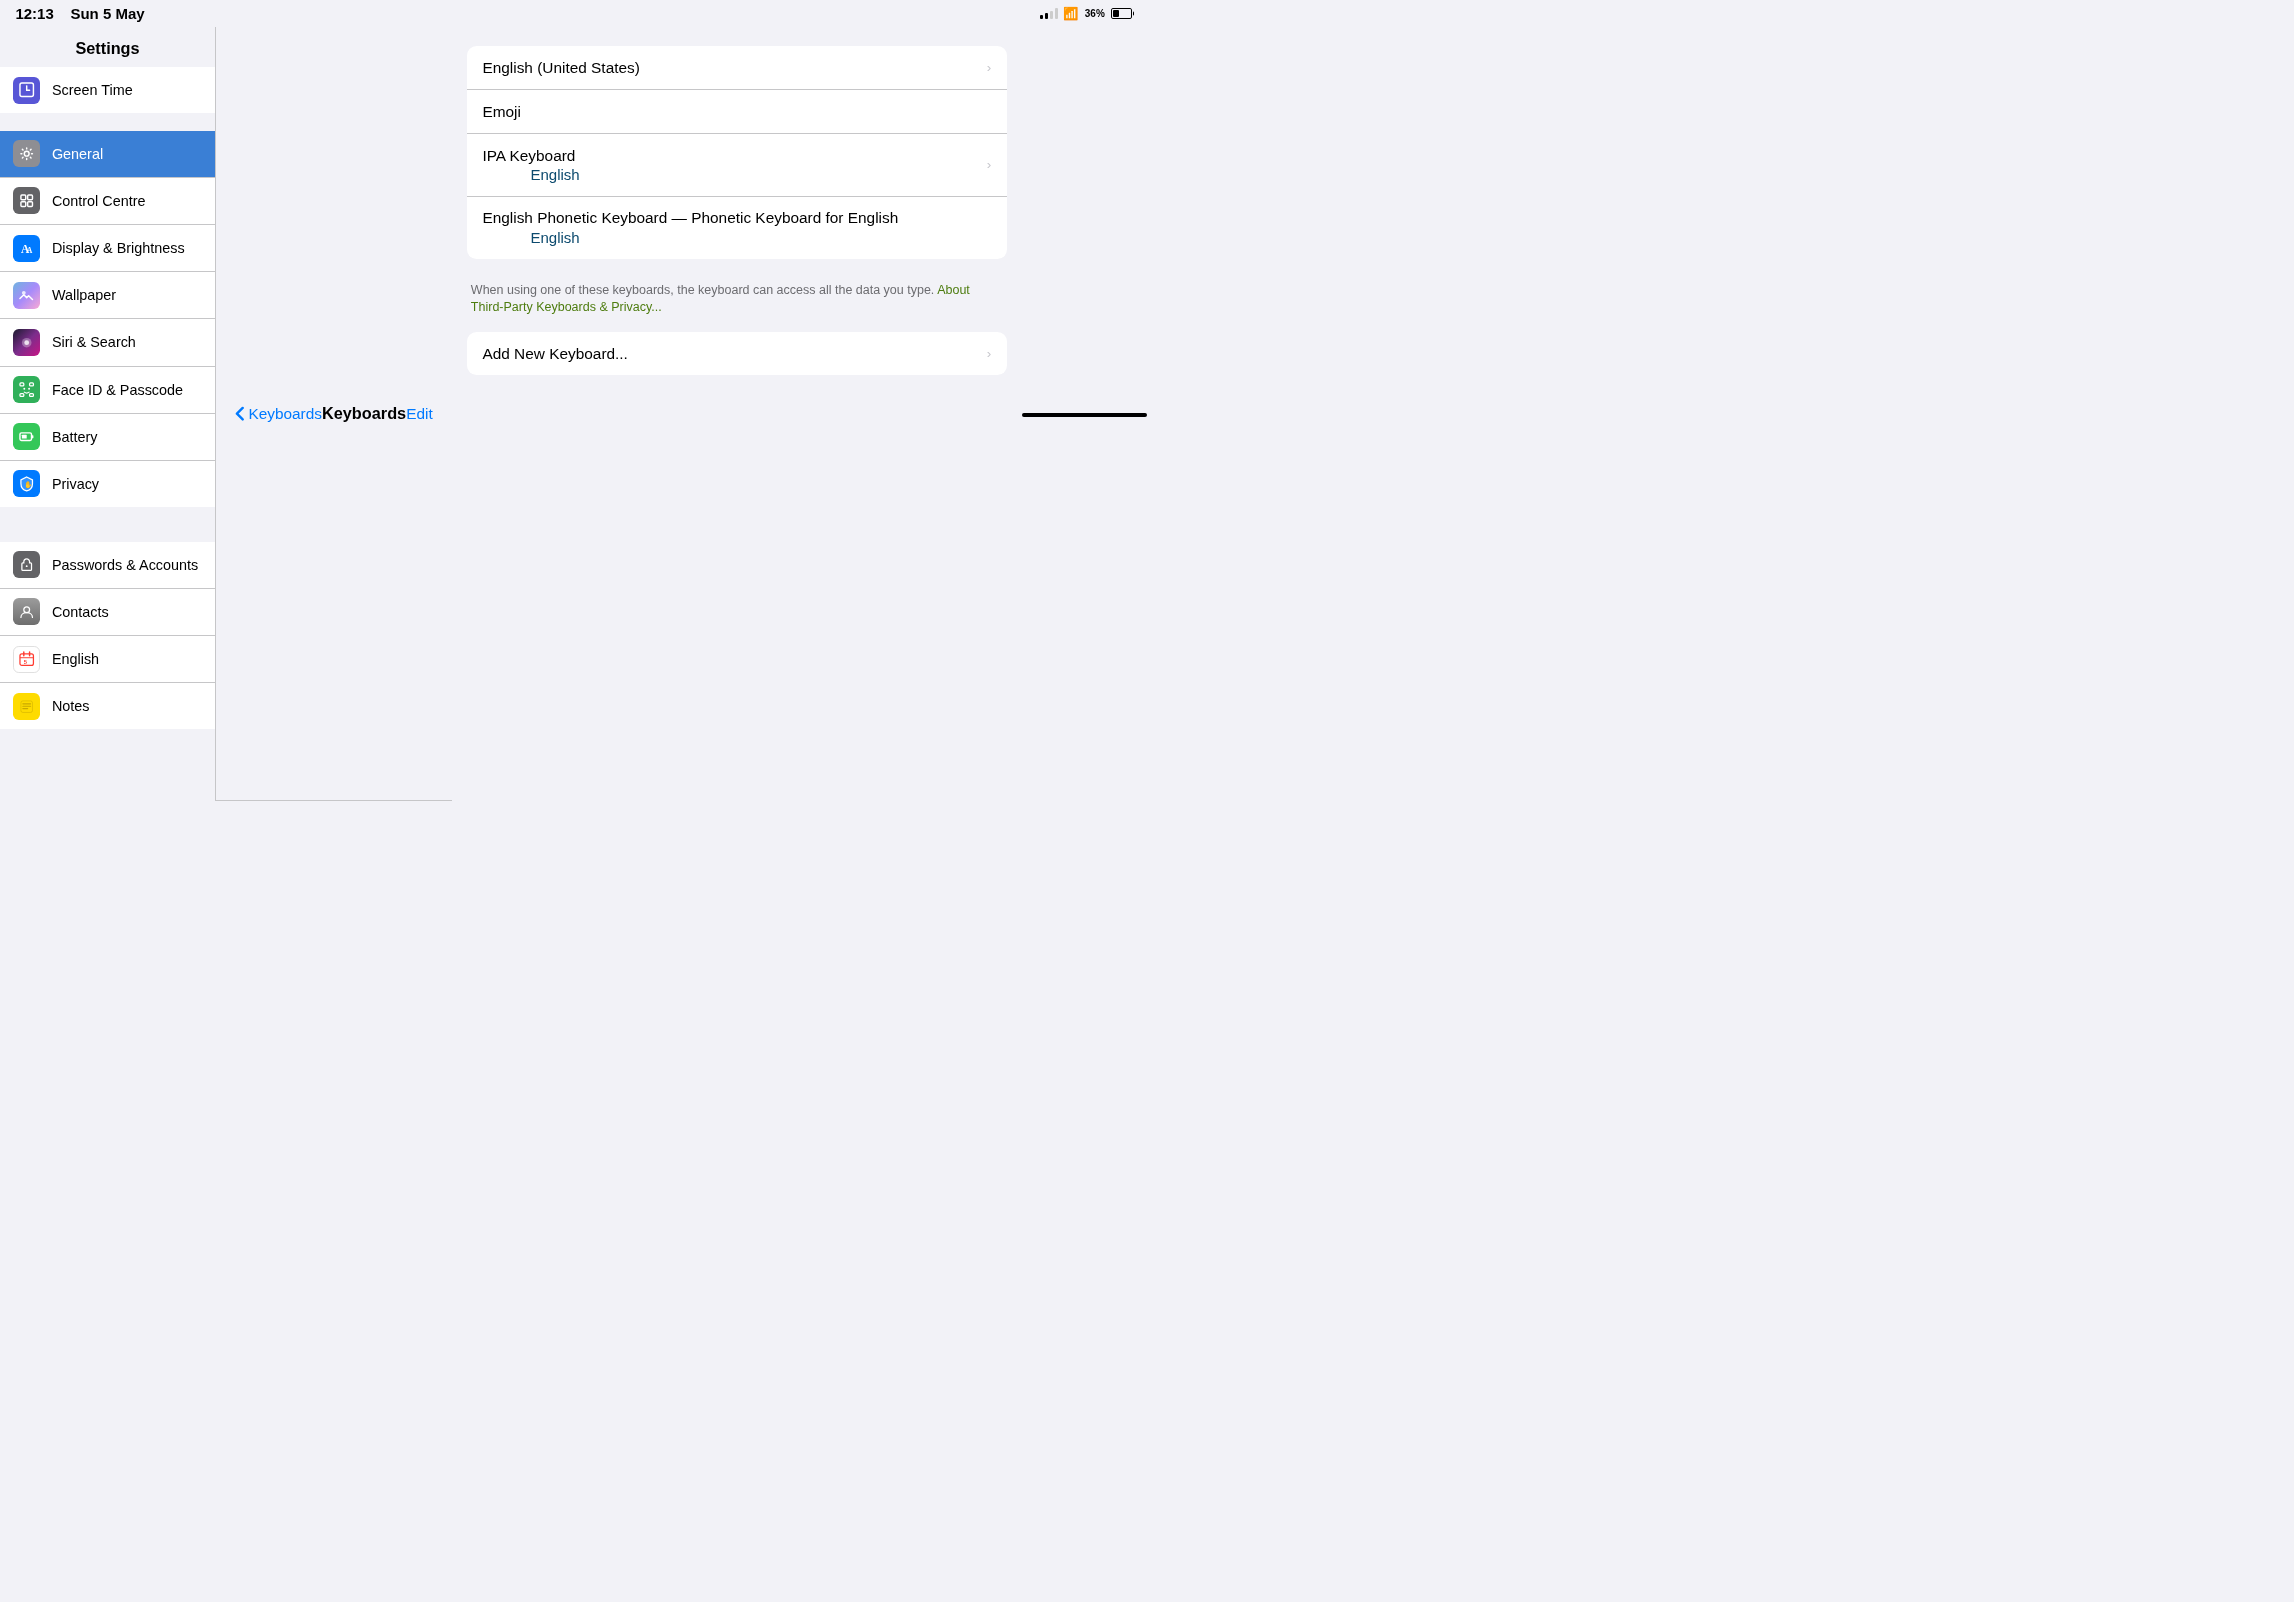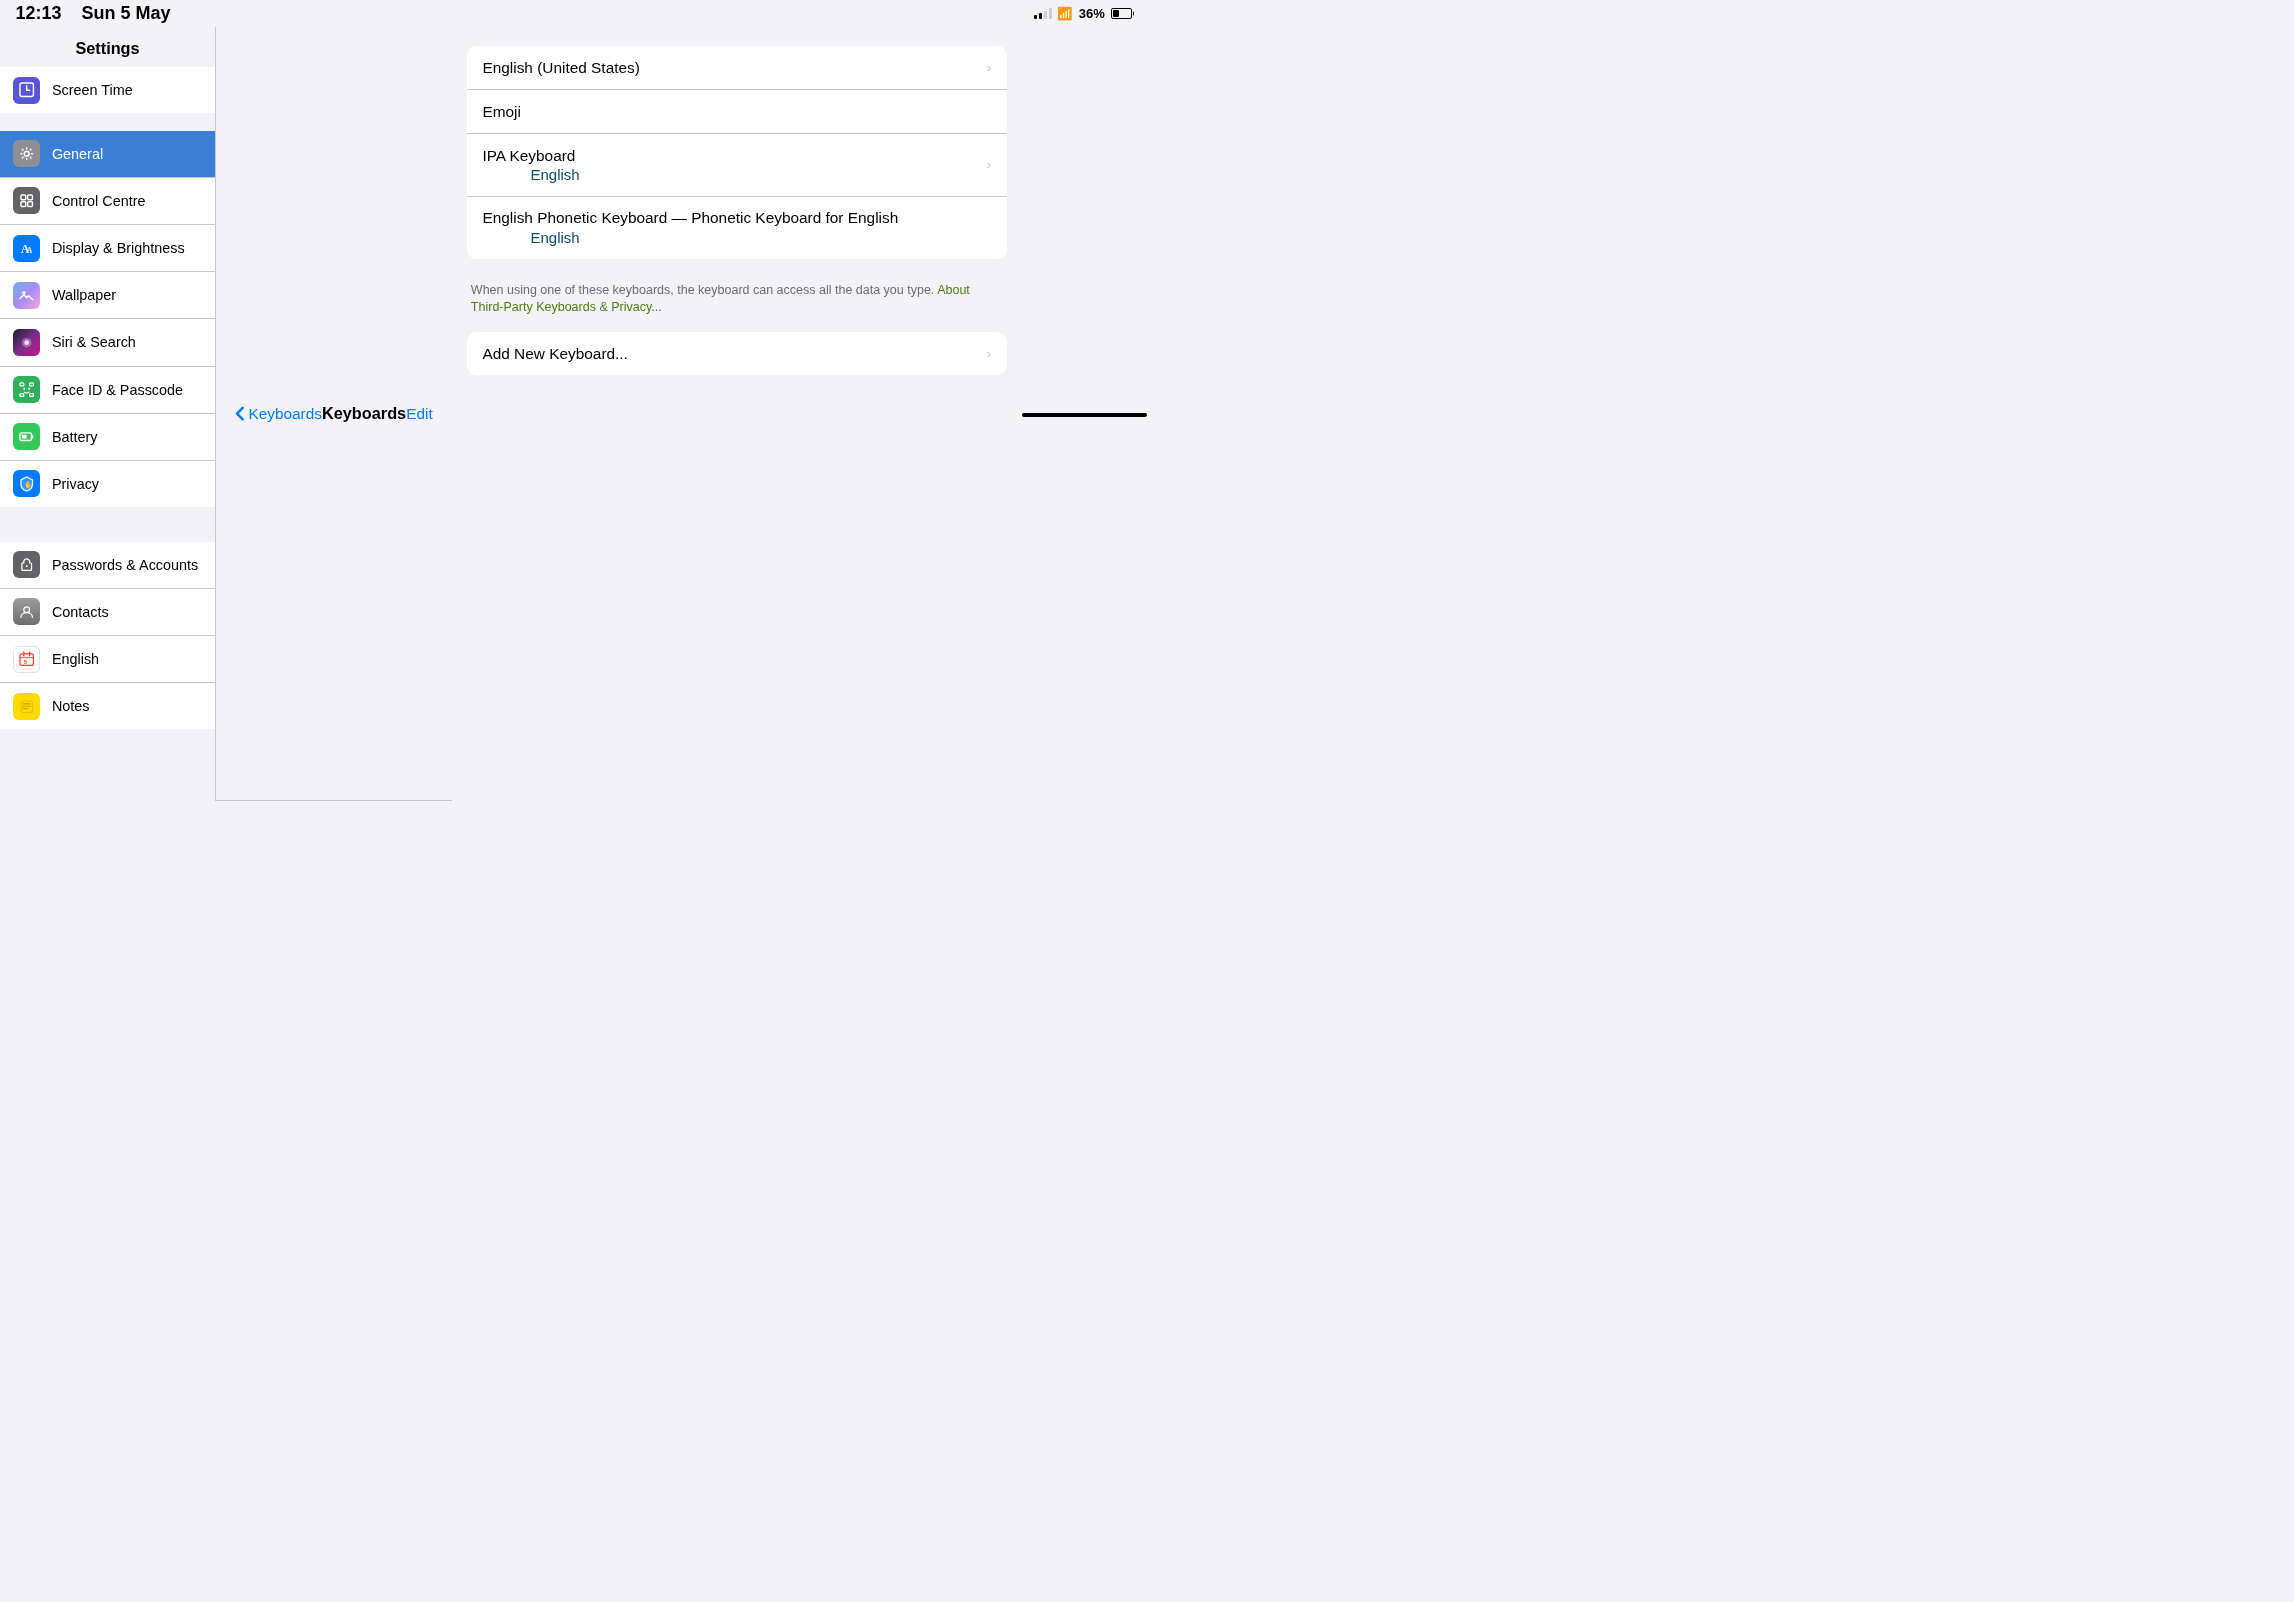--- a/index.html
+++ b/index.html
@@ -17,21 +17,21 @@
     .status-bar {
       display: flex;
       justify-content: space-between;
       align-items: center;
       padding: 3.8px 15.4px;
       background: #f2f2f7;
       height: 27px;
       flex-shrink: 0;
     }
     .status-bar-left {
-      font-size: 18px;
+      font-size: 15px;
       font-weight: 600;
       color: #000;
     }
     .status-bar-right {
       display: flex;
       align-items: center;
       gap: 5.8px;
       font-size: 11.5px;
       font-weight: 600;
     }
@@ -271,21 +271,21 @@
     <span>Sun 5 May</span>
   </div>
   <div class="status-bar-right">
     <div class="signal-bars">
       <div class="signal-bar" style="height:3.8px;"></div>
       <div class="signal-bar" style="height:5.8px;"></div>
       <div class="signal-bar" style="height:8.6px; background:#ccc;"></div>
       <div class="signal-bar" style="height:11.5px; background:#ccc;"></div>
     </div>
     <span style="font-size:12.5px;">📶</span>
-    <span style="font-size:13px;font-weight:600;">36%</span>
+    <span style="font-size:10px;font-weight:600;">36%</span>
     <div class="battery-icon">
       <div class="battery-fill"></div>
     </div>
   </div>
 </div>
 
 <div class="main-layout">
 
   <div class="sidebar">
     <div class="sidebar-title">Settings</div>

